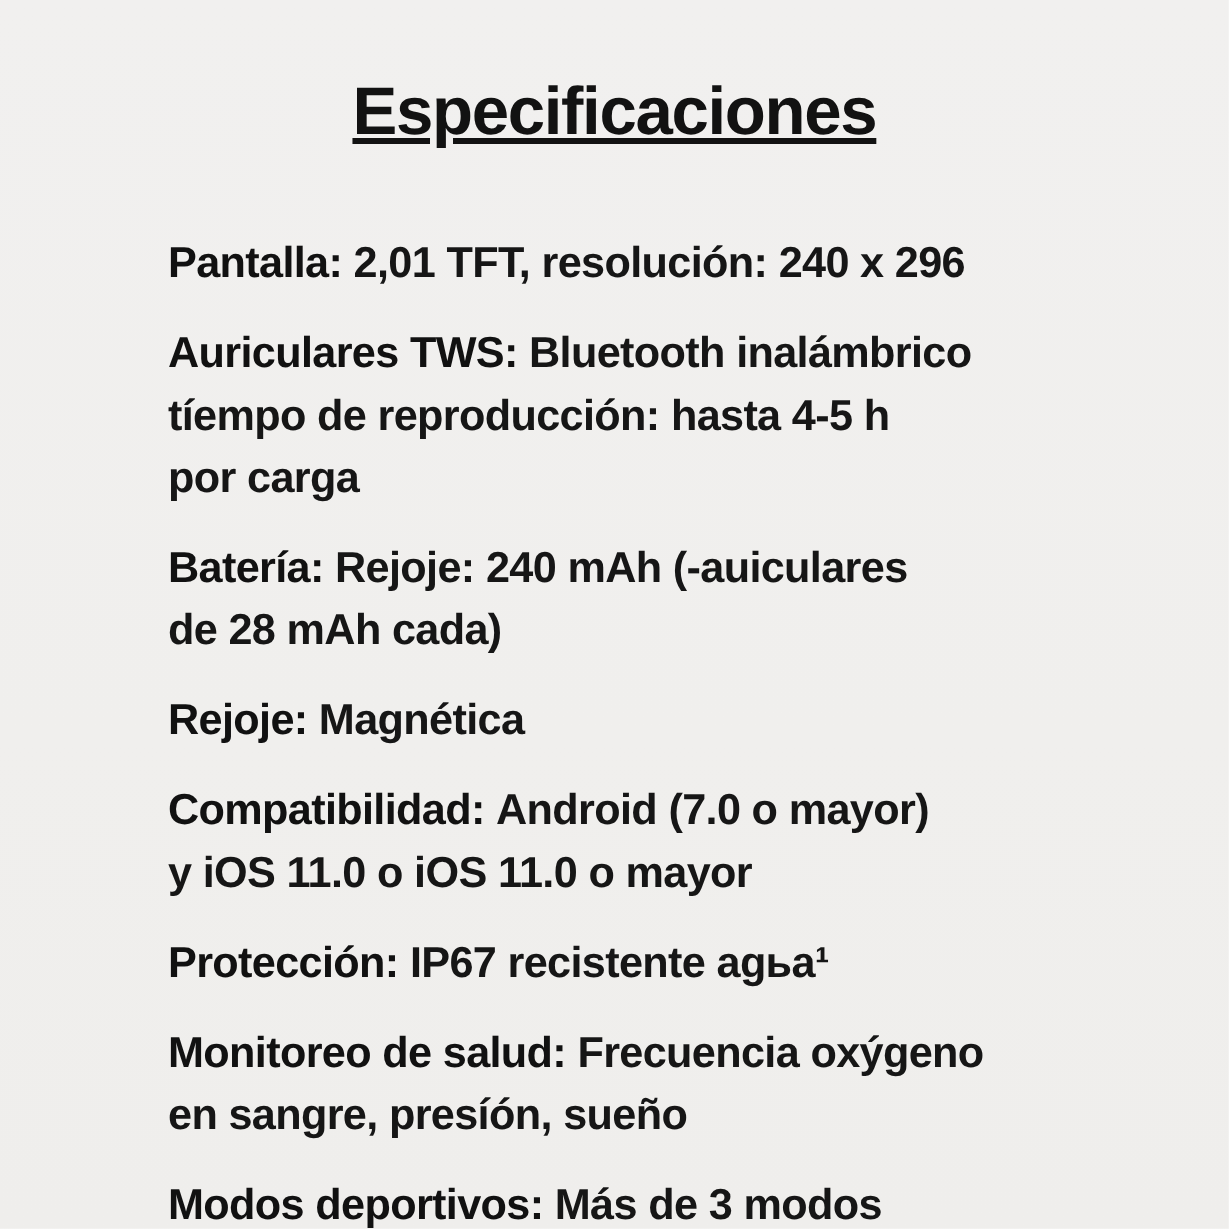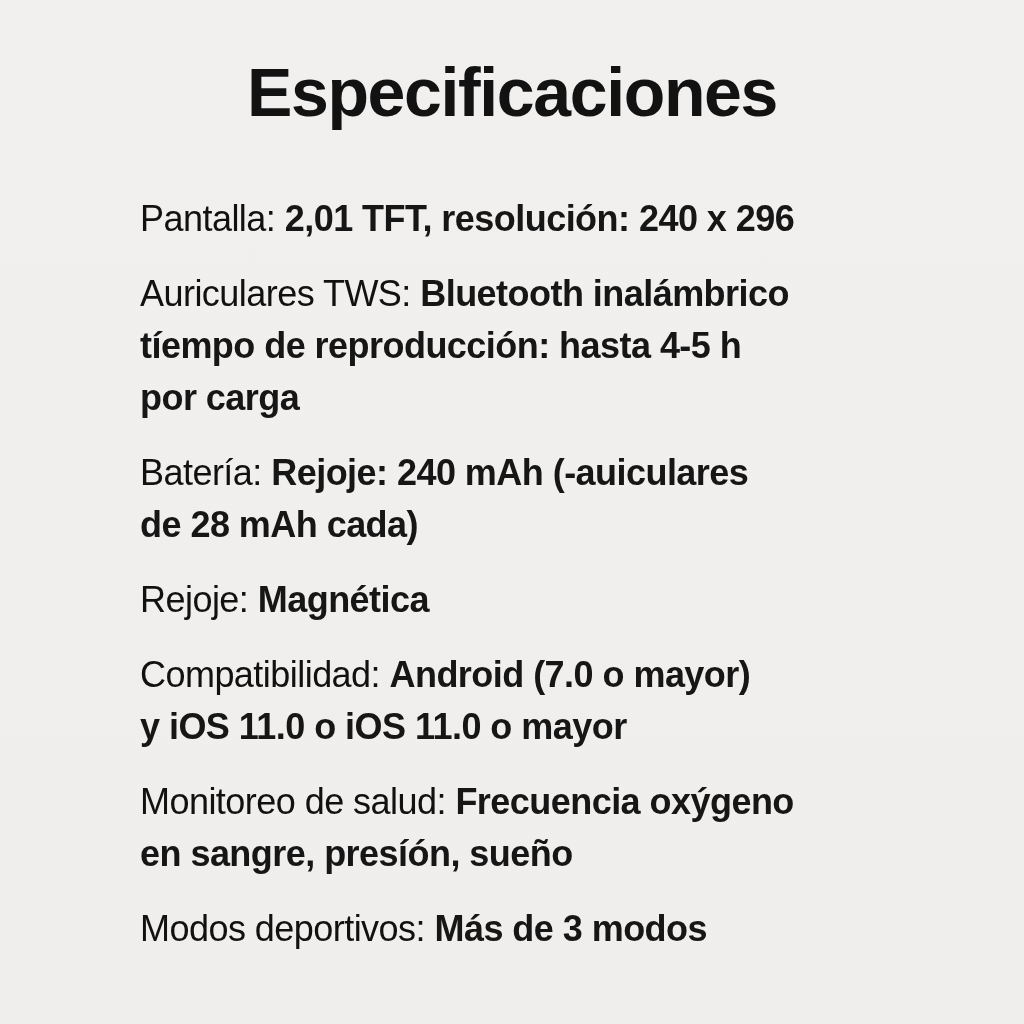--- a/index.html
+++ b/index.html
@@ -13,40 +13,41 @@
     background: linear-gradient(180deg, #f1f0ef 0%, #f0efed 60%, #efeeec 100%);
     font-family: "Liberation Sans", "DejaVu Sans", sans-serif;
     color: #141414;
   }
   .page {
     padding-top: 42px;
     width: 1024px;
   }
   .page-title {
     margin: 0 0 50px 0;
-    font-size: 68px;
+    font-size: 56px;
     line-height: 101px;
     font-weight: 700;
     text-align: center;
     letter-spacing: -0.02em;
     color: #121212;
+    text-decoration: underline;
   }
   .spec-list {
     margin: 0;
     padding: 0;
   }
   .spec-item {
     margin: 0 40px 23px 140px;
     font-size: 36px;
     line-height: 52px;
     letter-spacing: -0.015em;
     color: #161616;
   }
   .spec-label {
-    font-weight: 400;
+    font-weight: 700;
     color: #111111;
   }
   .spec-value {
     font-weight: 700;
     white-space: pre-line;
   }
 </style>
 </head>
 <body>
 
@@ -61,19 +62,20 @@
 por carga</span></p>
 
     <p class="spec-item"><span class="spec-label">Batería:</span> <span class="spec-value">Rejoje: 240 mAh (-auiculares
 de 28 mAh cada)</span></p>
 
     <p class="spec-item"><span class="spec-label">Rejoje:</span> <span class="spec-value">Magnética</span></p>
 
     <p class="spec-item"><span class="spec-label">Compatibilidad:</span> <span class="spec-value">Android (7.0 o mayor)
 y iOS 11.0 o iOS 11.0 o mayor</span></p>
 
+    <p class="spec-item"><span class="spec-label">Protección:</span> <span class="spec-value">IP67 recistente agьa¹</span></p>
 
     <p class="spec-item"><span class="spec-label">Monitoreo de salud:</span> <span class="spec-value">Frecuencia oxýgeno
 en sangre, presíón, sueño</span></p>
 
     <p class="spec-item"><span class="spec-label">Modos deportivos:</span> <span class="spec-value">Más de 3 modos</span></p>
   </div>
 </div>
 
 </body></html>

